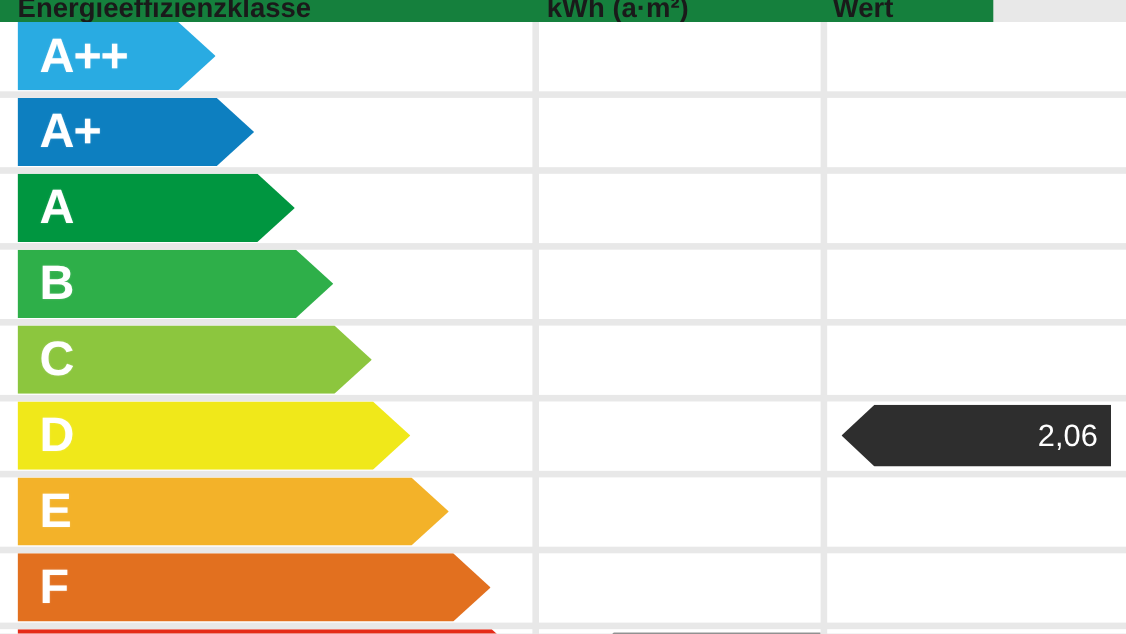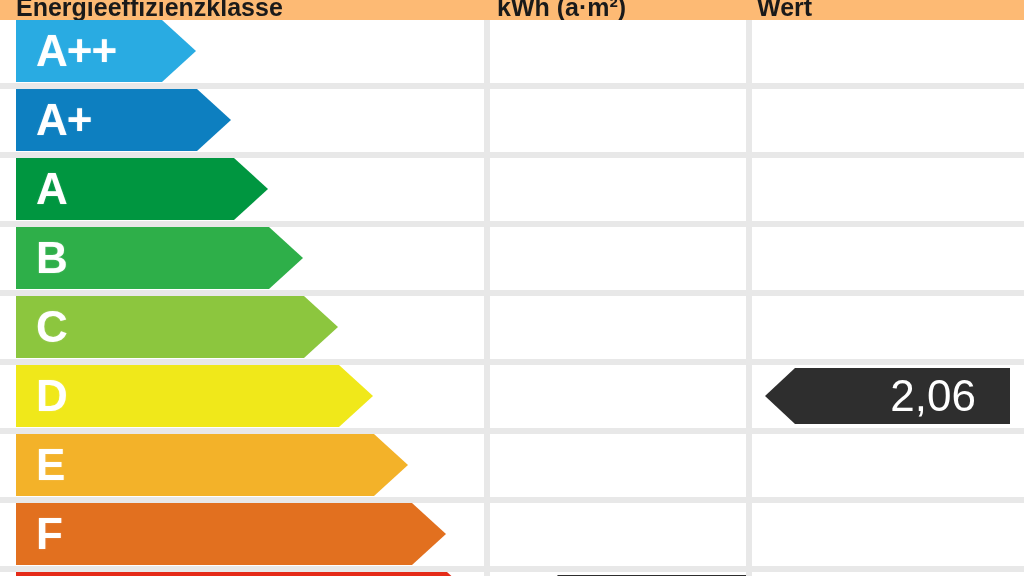--- a/index.html
+++ b/index.html
@@ -6,22 +6,22 @@
   body{
     width:1024px;height:576px;overflow:hidden;
     background:#e8e8e8;
     font-family:"Liberation Sans", sans-serif;
     -webkit-font-smoothing:antialiased;
   }
   #label{position:relative;width:1024px;height:576px;}
 
   
   .header-band{
-    position:absolute;left:0;top:0;width:1024px;height:20px;
-    background:#fdba74;overflow:hidden;text-decoration:underline;
+    position:absolute;left:0;top:0;width:903px;height:20px;
+    background:#15803d;overflow:hidden;text-decoration:underline;
   }
   .hdr{
     position:absolute;bottom:0;
     font-size:25px;font-weight:bold;color:#1a1a1a;
     white-space:nowrap;line-height:26px;
     height:26px;
   }
   .hdr-class{left:16px;}
   .hdr-mid{left:497px;}
   .hdr-right{left:757px;}
@@ -45,21 +45,21 @@
   }
 
   
   .marker{
     position:absolute;height:56px;
     display:flex;align-items:center;justify-content:flex-end;
   }
   .marker .mshape{position:absolute;left:0;top:0;width:100%;height:56px;}
   .marker .mtext{
     position:relative;z-index:2;color:#ffffff;
-    font-size:44px;line-height:56px;padding-right:34px;
+    font-size:28px;line-height:56px;padding-right:12px;
     font-weight:normal;
   }
 </style>
 </head>
 <body>
 
 <div id="label">
 
   <div class="header-band">
     <div class="hdr hdr-class">Energieeffizienzklasse</div>

